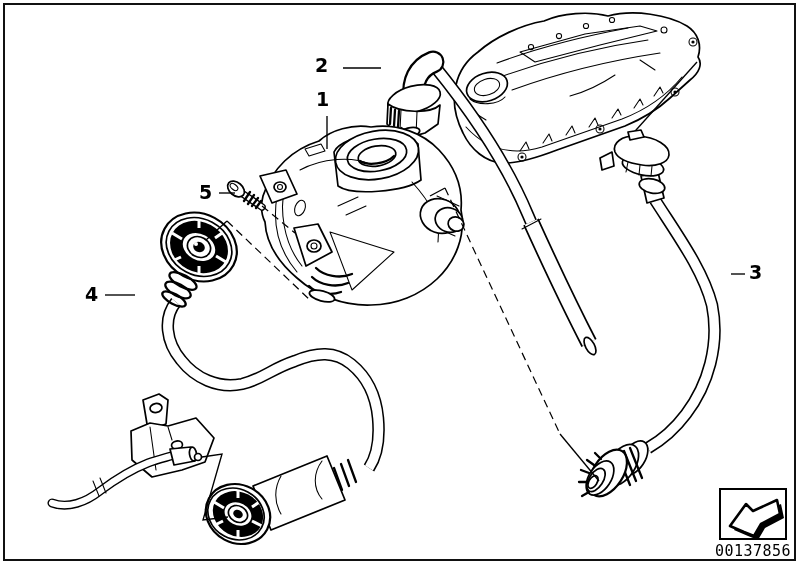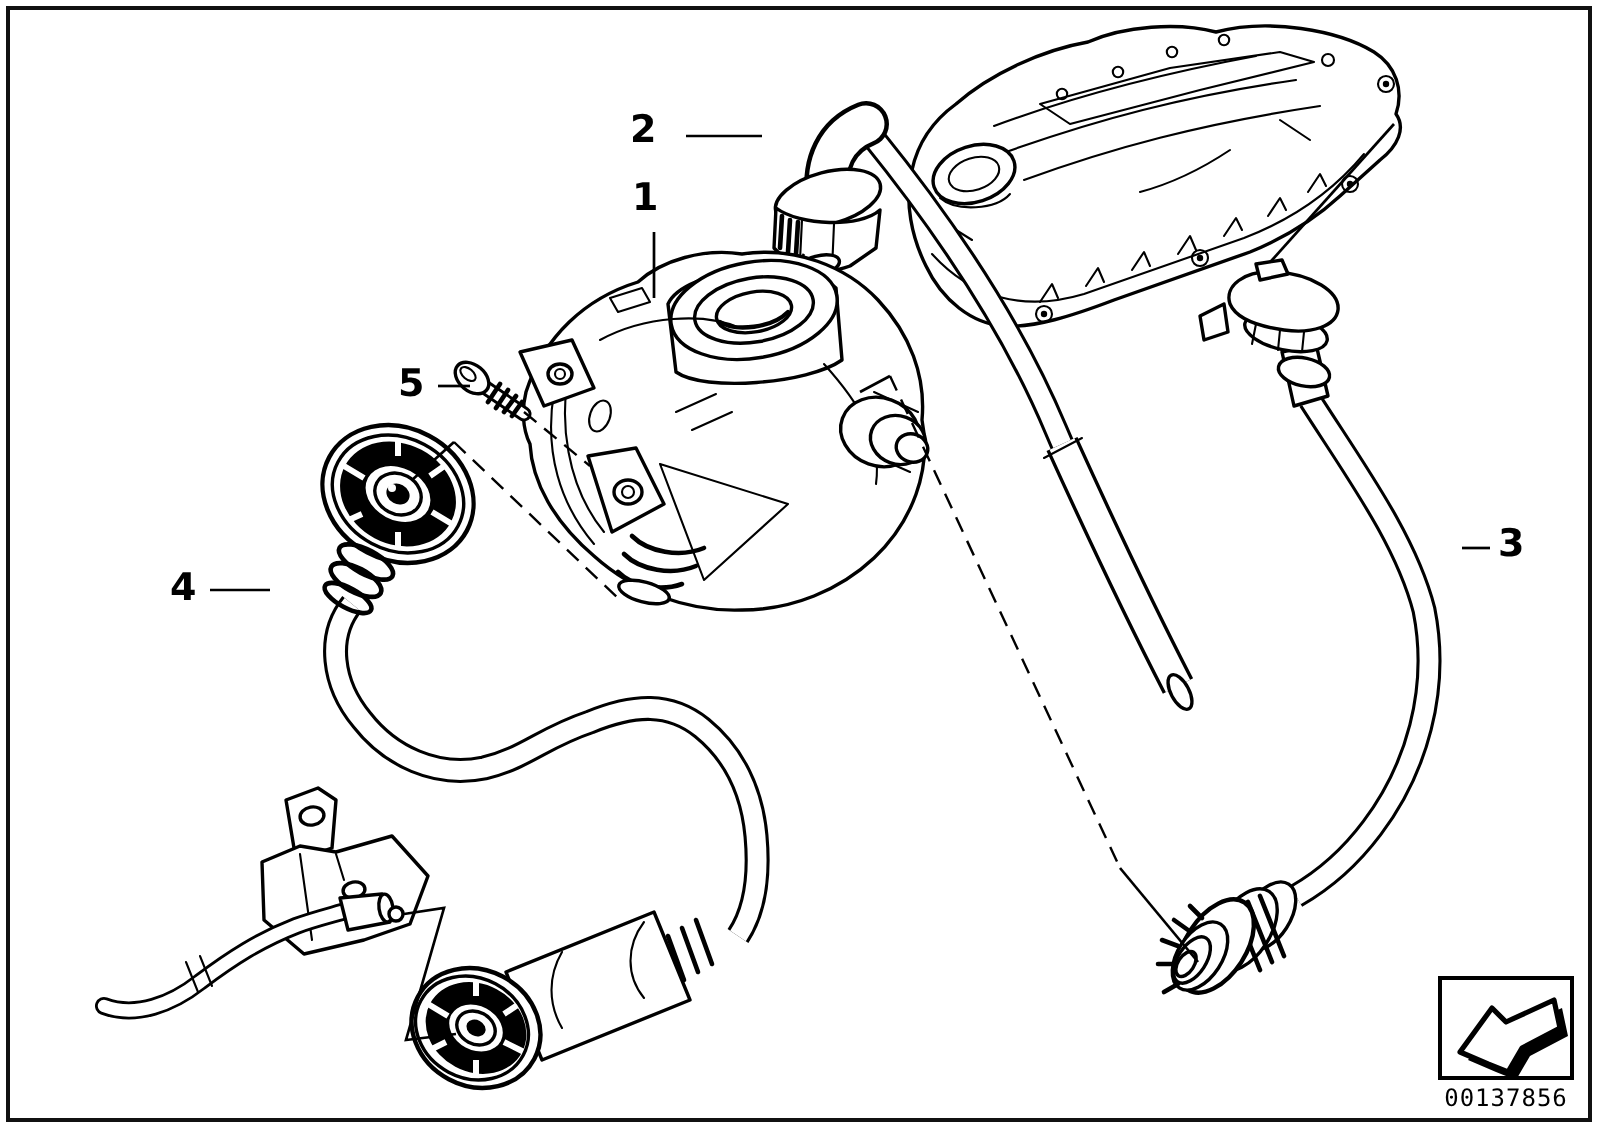--- a/index.html
+++ b/index.html
@@ -12,21 +12,21 @@
     position:absolute;z-index:3;font-weight:bold;font-size:19px;line-height:1;
     color:#000;cursor:pointer;user-select:none;
   }
   #stamp-box{
     position:absolute;z-index:3;left:719px;top:488px;width:68px;height:52px;
     border:2px solid #000;background:#fff;box-sizing:border-box;
   }
   #stamp-number{
     position:absolute;z-index:3;left:708px;top:542px;width:90px;height:16px;
     text-align:center;font-family:"DejaVu Sans Mono","Liberation Mono",monospace;
-    font-size:12px;color:#000;letter-spacing:0.5px;
+    font-size:15px;color:#000;letter-spacing:0.5px;
   }
   
   .o  {fill:none;stroke:#000;stroke-width:1.7;stroke-linecap:round;stroke-linejoin:round;}
   .o2 {fill:none;stroke:#000;stroke-width:2.2;stroke-linecap:round;stroke-linejoin:round;}
   .t  {fill:none;stroke:#000;stroke-width:1.05;stroke-linecap:round;stroke-linejoin:round;}
   .w  {fill:#fff;stroke:#000;stroke-width:1.7;stroke-linejoin:round;}
   .w2 {fill:#fff;stroke:#000;stroke-width:2.2;stroke-linejoin:round;}
   .bk {fill:#000;stroke:none;}
   .hb {fill:none;stroke:#000;stroke-width:12.5;stroke-linecap:butt;}
   .hw {fill:none;stroke:#fff;stroke-width:9.4;stroke-linecap:butt;}

